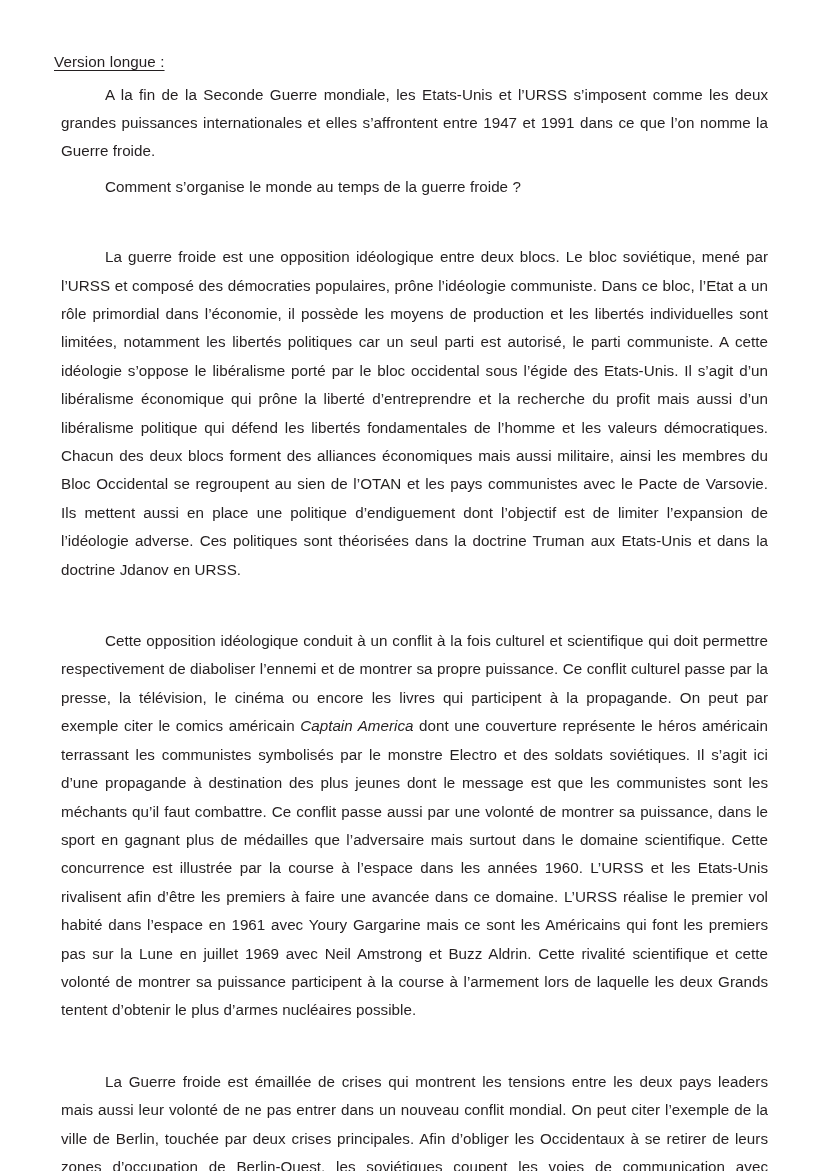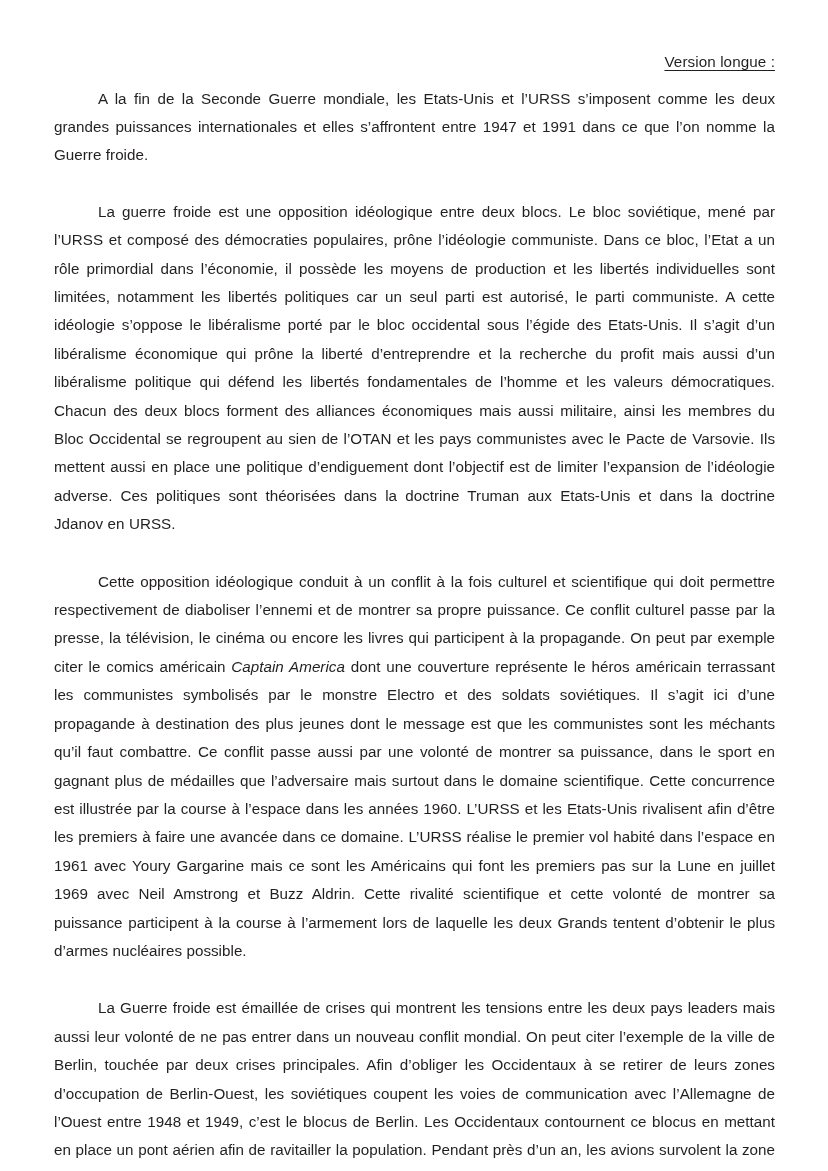--- a/index.html
+++ b/index.html
@@ -22,32 +22,32 @@
     background: #ffffff;
     box-sizing: border-box;
     padding: 50px 53px 0 54px;
   }
   .doc-body {
     width: 721px;
   }
   .heading {
     font-size: 15.2px;
     line-height: 1.55;
-    margin: 0 0 11px 0;
-    text-align: right;
+    margin: 0 0 3px 0;
+    text-align: left;
     letter-spacing: 0.1px;
   }
   .heading .u {
     text-decoration: underline;
     text-underline-offset: 2.5px;
   }
   p.para {
     font-size: 15.2px;
     line-height: 28.4px;
-    margin: 0;
+    margin: 7px;
     text-align: justify;
     text-justify: inter-word;
     letter-spacing: 0.02px;
     word-spacing: 0.2px;
     hyphens: none;
   }
   p.para.indent {
     text-indent: 44px;
   }
   .gap-md { height: 28px; }
@@ -58,20 +58,21 @@
 </head>
 <body>
 
 <div class="page">
   <div class="doc-body">
 
     <div class="heading"><span class="u">Version longue :</span></div>
 
     <p class="para indent">A la fin de la Seconde Guerre mondiale, les Etats-Unis et l’URSS s’imposent comme les deux grandes puissances internationales et elles s’affrontent entre 1947 et 1991 dans ce que l’on nomme la Guerre froide.</p>
 
+    <p class="para indent">Comment s’organise le monde au temps de la guerre froide ?</p>
 
 
     <div class="gap-md"></div>
 
     <p class="para indent">La guerre froide est une opposition idéologique entre deux blocs. Le bloc soviétique, mené par l’URSS et composé des démocraties populaires, prône l’idéologie communiste. Dans ce bloc, l’Etat a un rôle primordial dans l’économie, il possède les moyens de production et les libertés individuelles sont limitées, notamment les libertés politiques car un seul parti est autorisé, le parti communiste. A cette idéologie s’oppose le libéralisme porté par le bloc occidental sous l’égide des Etats-Unis. Il s’agit d’un libéralisme économique qui prône la liberté d’entreprendre et la recherche du profit mais aussi d’un libéralisme politique qui défend les libertés fondamentales de l’homme et les valeurs démocratiques. Chacun des deux blocs forment des alliances économiques mais aussi militaire, ainsi les membres du Bloc Occidental se regroupent au sien de l’OTAN et les pays communistes avec le Pacte de Varsovie.  Ils mettent aussi en place une politique d’endiguement dont l’objectif est de limiter l’expansion de l’idéologie adverse. Ces politiques sont théorisées dans la doctrine Truman aux Etats-Unis et dans la doctrine Jdanov en URSS.</p>
 
     <div class="gap-lg"></div>
 
     <p class="para indent"><span>Cette opposition idéologique conduit à un conflit à la fois culturel et scientifique qui doit permettre respectivement de diaboliser l’ennemi et de montrer sa propre puissance. Ce conflit culturel passe par la presse, la télévision, le cinéma ou encore les livres qui participent à la propagande. On peut par exemple citer le comics américain </span><em class="title">Captain America</em><span> dont une couverture représente le héros américain terrassant les communistes symbolisés par le monstre Electro et des soldats soviétiques. Il s’agit ici d’une propagande à destination des plus jeunes dont le message est que les communistes sont les méchants qu’il faut combattre. Ce conflit passe aussi par une volonté de montrer sa puissance, dans le sport en gagnant plus de médailles que l’adversaire mais surtout dans le domaine scientifique. Cette concurrence est illustrée par la course à l’espace dans les années 1960. L’URSS et les Etats-Unis rivalisent afin d’être les premiers à faire une avancée dans ce domaine. L’URSS réalise le premier vol habité dans l’espace en 1961 avec Youry Gargarine mais ce sont les Américains qui font les premiers pas sur la Lune en juillet 1969 avec Neil Amstrong et Buzz Aldrin. Cette rivalité scientifique et cette volonté de montrer sa puissance participent à la course à l’armement lors de laquelle les deux Grands tentent d’obtenir le plus d’armes nucléaires possible.</span></p>
 

